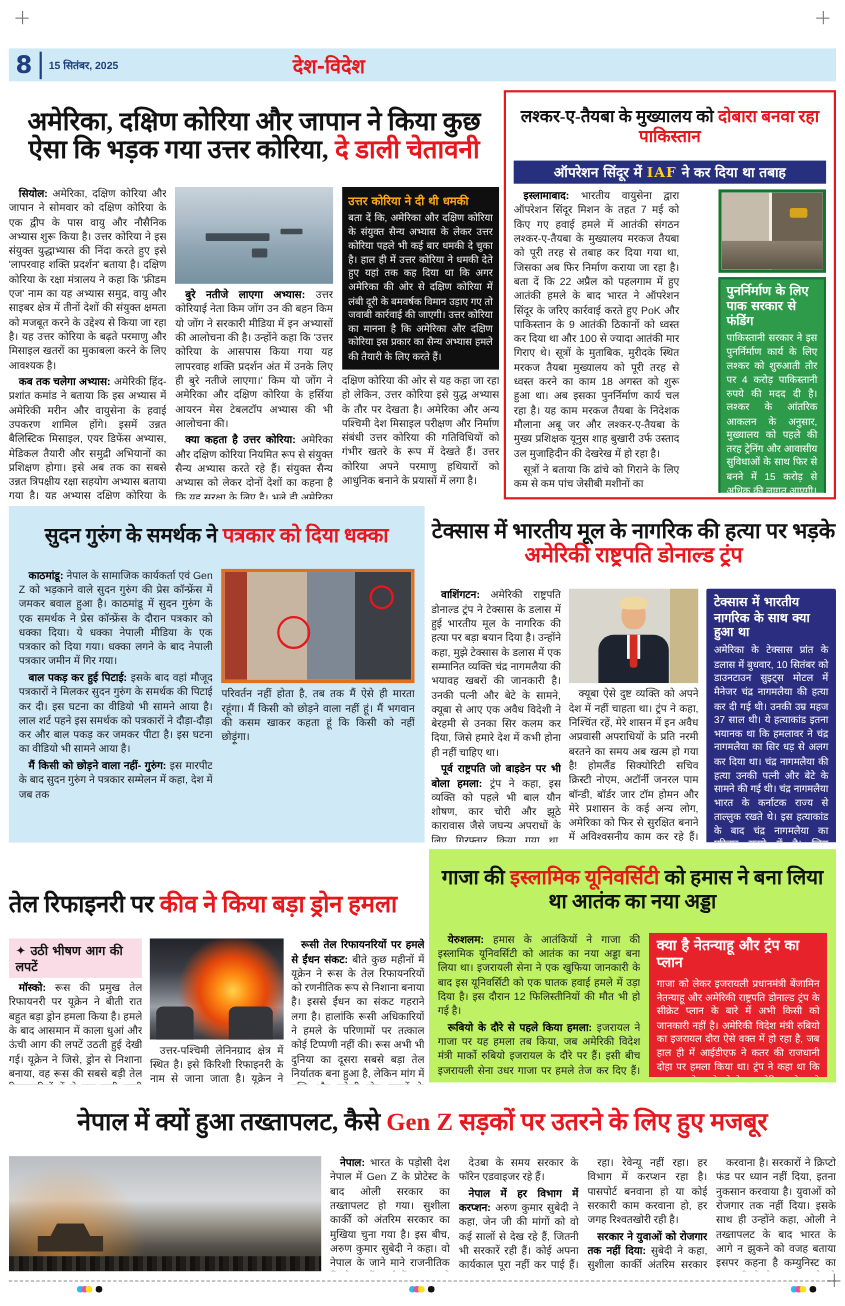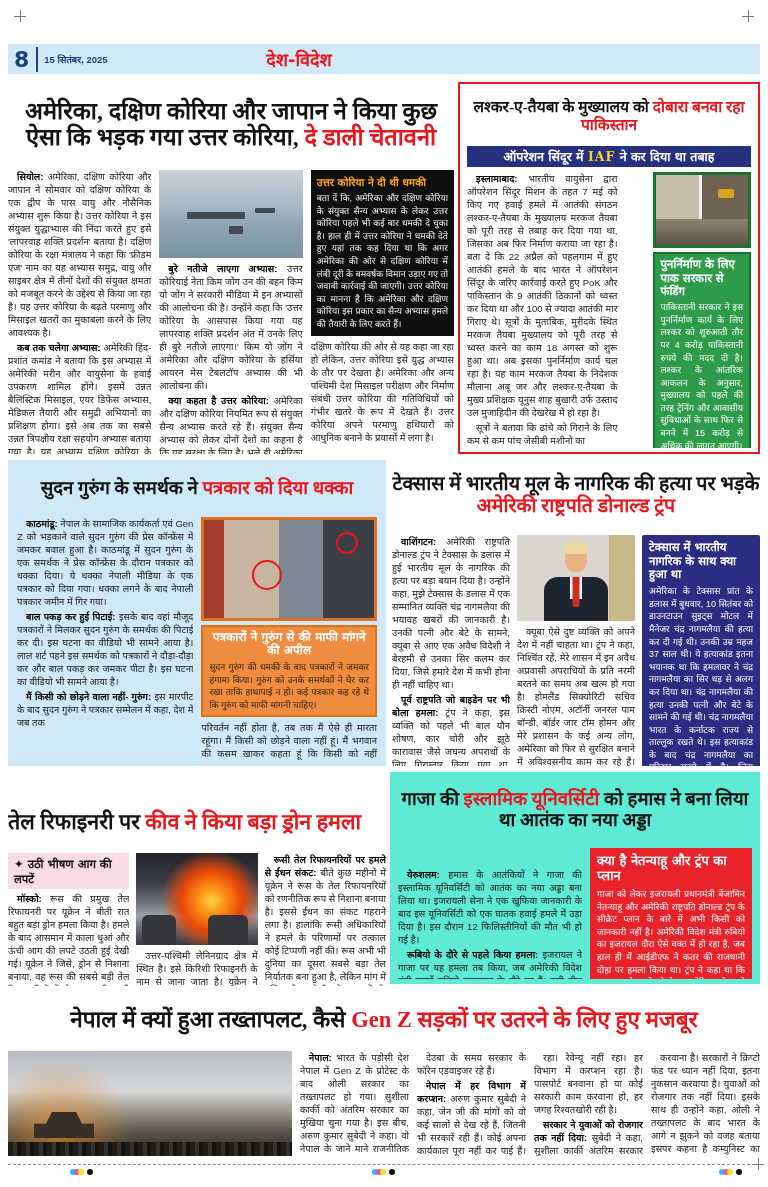--- a/index.html
+++ b/index.html
@@ -79,21 +79,21 @@
   .pakistan .hl{font-size:15.5px;}
   .pk-sub{margin-top:3px;background:#27307e;color:#fff;text-align:center;font-weight:bold;font-size:12.5px;
           padding:2px 0;font-family:"DejaVu Sans",sans-serif;}
   .pk-sub .iaf{color:#ffd21e;font-family:"DejaVu Serif",serif;letter-spacing:1px;}
   .gurung{top:460px;left:8px;width:378px;height:306px;background:#cfe9f7;padding:6px 9px;}
   .gurung .hl{font-size:18.5px;}
   .texas{top:460px;left:392px;width:368px;height:306px;}
   .texas .hl{font-size:19.5px;}
   .refinery{top:772px;left:8px;width:378px;height:214px;}
   .refinery .hl{font-size:21.5px;text-align:left;}
-  .gaza{top:772px;left:390px;width:370px;height:212px;background:#5eead4;padding:5px 8px;}
+  .gaza{top:772px;left:390px;width:370px;height:212px;background:#bef264;padding:5px 8px;}
   .gaza .hl{font-size:18.5px;}
   .nepal{top:992px;left:8px;width:752px;height:164px;}
   .nepal .hl{font-size:22.5px;}
   .korea .hl{font-size:23.5px;}
   .gap8{gap:8px;} .gap7{gap:7px;} .mt4{margin-top:4px;} .mt5{margin-top:5px;}
   .after{font-size:9.5px;line-height:1.37;text-align:justify;color:#1c1c1c;margin:4px 0 0;}
   
   .pfoot{position:absolute;left:8px;right:8px;top:1164px;height:16px;border-top:1px dashed #8a8a8a;}
   .regdots{position:absolute;top:4px;display:flex;}
   .dot{width:6px;height:6px;border-radius:50%;margin-left:-2px;}
@@ -171,24 +171,20 @@
       <div class="col" style="flex:0 0 49%;">
         <p class="bp"><b class="ld">काठमांडू:</b> <span>नेपाल के सामाजिक कार्यकर्ता एवं Gen Z को भड़काने वाले सुदन गुरुंग की प्रेस कॉन्फ्रेंस में जमकर बवाल हुआ है। काठमांडू में सुदन गुरुंग के एक समर्थक ने प्रेस कॉन्फ्रेंस के दौरान पत्रकार को धक्का दिया। ये धक्का नेपाली मीडिया के एक पत्रकार को दिया गया। धक्का लगने के बाद नेपाली पत्रकार जमीन में गिर गया।</span></p>
         <p class="bp"><b class="ld">बाल पकड़ कर हुई पिटाई:</b> <span>इसके बाद वहां मौजूद पत्रकारों ने मिलकर सुदन गुरुंग के समर्थक की पिटाई कर दी। इस घटना का वीडियो भी सामने आया है। लाल शर्ट पहने इस समर्थक को पत्रकारों ने दौड़ा-दौड़ा कर और बाल पकड़ कर जमकर पीटा है। इस घटना का वीडियो भी सामने आया है।</span></p>
         <p class="bp"><b class="ld">मैं किसी को छोड़ने वाला नहीं- गुरुंग:</b> <span>इस मारपीट के बाद सुदन गुरुंग ने पत्रकार सम्मेलन में कहा, देश में जब तक</span></p>
       </div>
       <div class="col" style="flex:1;">
         <div class="ph ph-gurung">
           <div class="ann" style="width:26px;height:26px;left:48px;top:40px;"></div>
           <div class="ann" style="width:18px;height:18px;right:16px;top:12px;"></div>
         </div>
-        <div class="orangebox">
-          <p class="bx-t">पत्रकारों ने गुरुंग से की माफी मांगने की अपील</p>
-          <p class="bx-b">सुदन गुरुंग की धमकी के बाद पत्रकारों ने जमकर हंगामा किया। गुरुंग को उनके समर्थकों ने घेर कर रखा ताकि हाथापाई न हो। कई पत्रकार कह रहे थे कि गुरुंग को माफी मांगनी चाहिए।</p>
-        </div>
         <p class="after">परिवर्तन नहीं होता है, तब तक मैं ऐसे ही मारता रहूंगा। मैं किसी को छोड़ने वाला नहीं हूं। मैं भगवान की कसम खाकर कहता हूं कि किसी को नहीं छोड़ूंगा।</p>
       </div>
     </div>
   </section>
 
   <section class="art texas">
     <h1 class="hl"><span>टेक्सास में भारतीय मूल के नागरिक की हत्या पर भड़के </span><span class="red">अमेरिकी राष्ट्रपति डोनाल्ड ट्रंप</span></h1>
     <div class="cols gap7 mt5">
       <div class="col" style="flex:1;">
         <p class="bp"><b class="ld">वाशिंगटन:</b> <span>अमेरिकी राष्ट्रपति डोनाल्ड ट्रंप ने टेक्सास के डलास में हुई भारतीय मूल के नागरिक की हत्या पर बड़ा बयान दिया है। उन्होंने कहा, मुझे टेक्सास के डलास में एक सम्मानित व्यक्ति चंद्र नागमलैया की भयावह खबरों की जानकारी है। उनकी पत्नी और बेटे के सामने, क्यूबा से आए एक अवैध विदेशी ने बेरहमी से उनका सिर कलम कर दिया, जिसे हमारे देश में कभी होना ही नहीं चाहिए था।</span></p>
@@ -232,21 +228,21 @@
       </div>
       <div class="col" style="flex:1;">
         <p class="bp"><b class="ld">रूसी तेल रिफायनरियों पर हमले से ईंधन संकट:</b> <span>बीते कुछ महीनों में यूक्रेन ने रूस के तेल रिफायनरियों को रणनीतिक रूप से निशाना बनाया है। इससे ईंधन का संकट गहराने लगा है। हालांकि रूसी अधिकारियों ने हमले के परिणामों पर तत्काल कोई टिप्पणी नहीं की। रूस अभी भी दुनिया का दूसरा सबसे बड़ा तेल निर्यातक बना हुआ है, लेकिन मांग में वृद्धि और यूक्रेनी ड्रोन हमलों के कारण हाल के सप्ताहों में गैसोलीन की कमी हो गई है।</span></p>
       </div>
     </div>
   </section>
 
   <section class="art gaza">
     <h1 class="hl"><span>गाजा की </span><span class="red">इस्लामिक यूनिवर्सिटी</span><span> को हमास ने बना लिया था आतंक का नया अड्डा</span></h1>
     <div class="cols gap8 mt5">
-      <div class="col" style="flex:0 0 52%;margin-top:20px;">
+      <div class="col" style="flex:0 0 52%;">
         <p class="bp"><b class="ld">येरुशलम:</b> <span>हमास के आतंकियों ने गाजा की इस्लामिक यूनिवर्सिटी को आतंक का नया अड्डा बना लिया था। इजरायली सेना ने एक खुफिया जानकारी के बाद इस यूनिवर्सिटी को एक घातक हवाई हमले में उड़ा दिया है। इस दौरान 12 फिलिस्तीनियों की मौत भी हो गई है।</span></p>
         <p class="bp"><b class="ld">रूबियो के दौरे से पहले किया हमला:</b> <span>इजरायल ने गाजा पर यह हमला तब किया, जब अमेरिकी विदेश मंत्री मार्को रुबियो इजरायल के दौरे पर हैं। इसी बीच इजरायली सेना उधर गाजा पर हमले तेज कर दिए हैं। इसी कड़ी में गाजा में एक और ऊंची इमारत ध्वस्त हो गई। इस दौरान कम से कम 12 फिलिस्तीनी मारे गए। बताया जा रहा है कि वह हमला इस्लामिक यूनिवर्सिटी पर हुआ है। रुबियो ने यात्रा से पहले कहा कि वह इजरायली</span></p>
       </div>
       <div class="col" style="flex:1;">
         <div class="redbox">
           <p class="bx-t">क्या है नेतन्याहू और ट्रंप का प्लान</p>
           <p class="bx-b">गाजा को लेकर इजरायली प्रधानमंत्री बेंजामिन नेतन्याहू और अमेरिकी राष्ट्रपति डोनाल्ड ट्रंप के सीक्रेट प्लान के बारे में अभी किसी को जानकारी नहीं है। अमेरिकी विदेश मंत्री रुबियो का इजरायल दौरा ऐसे वक्त में हो रहा है, जब हाल ही में आईडीएफ ने कतर की राजधानी दोहा पर हमला किया था। ट्रंप ने कहा था कि इजरायल ने हमले को लेकर अमेरिका को पहले से सूचित नहीं किया।</p>
         </div>
 
       </div>

